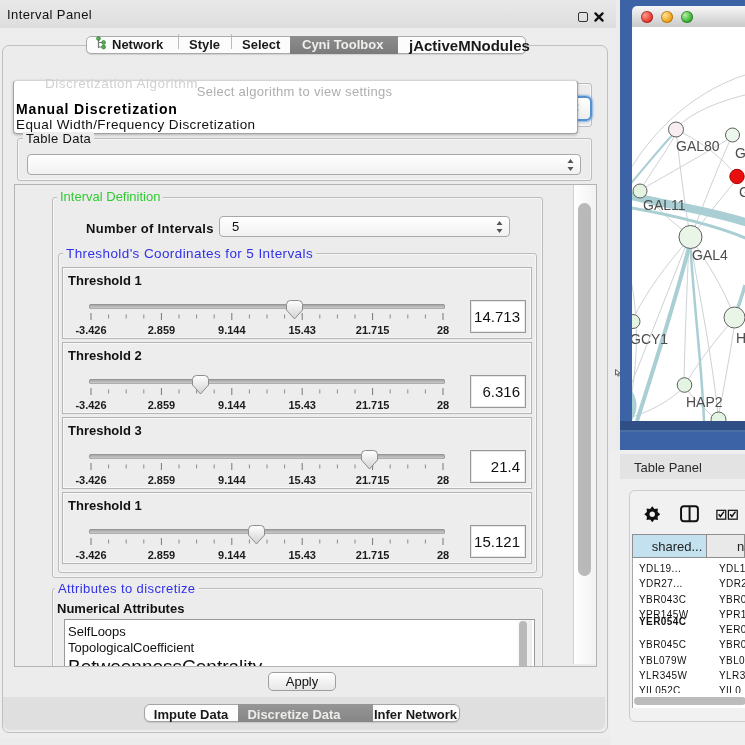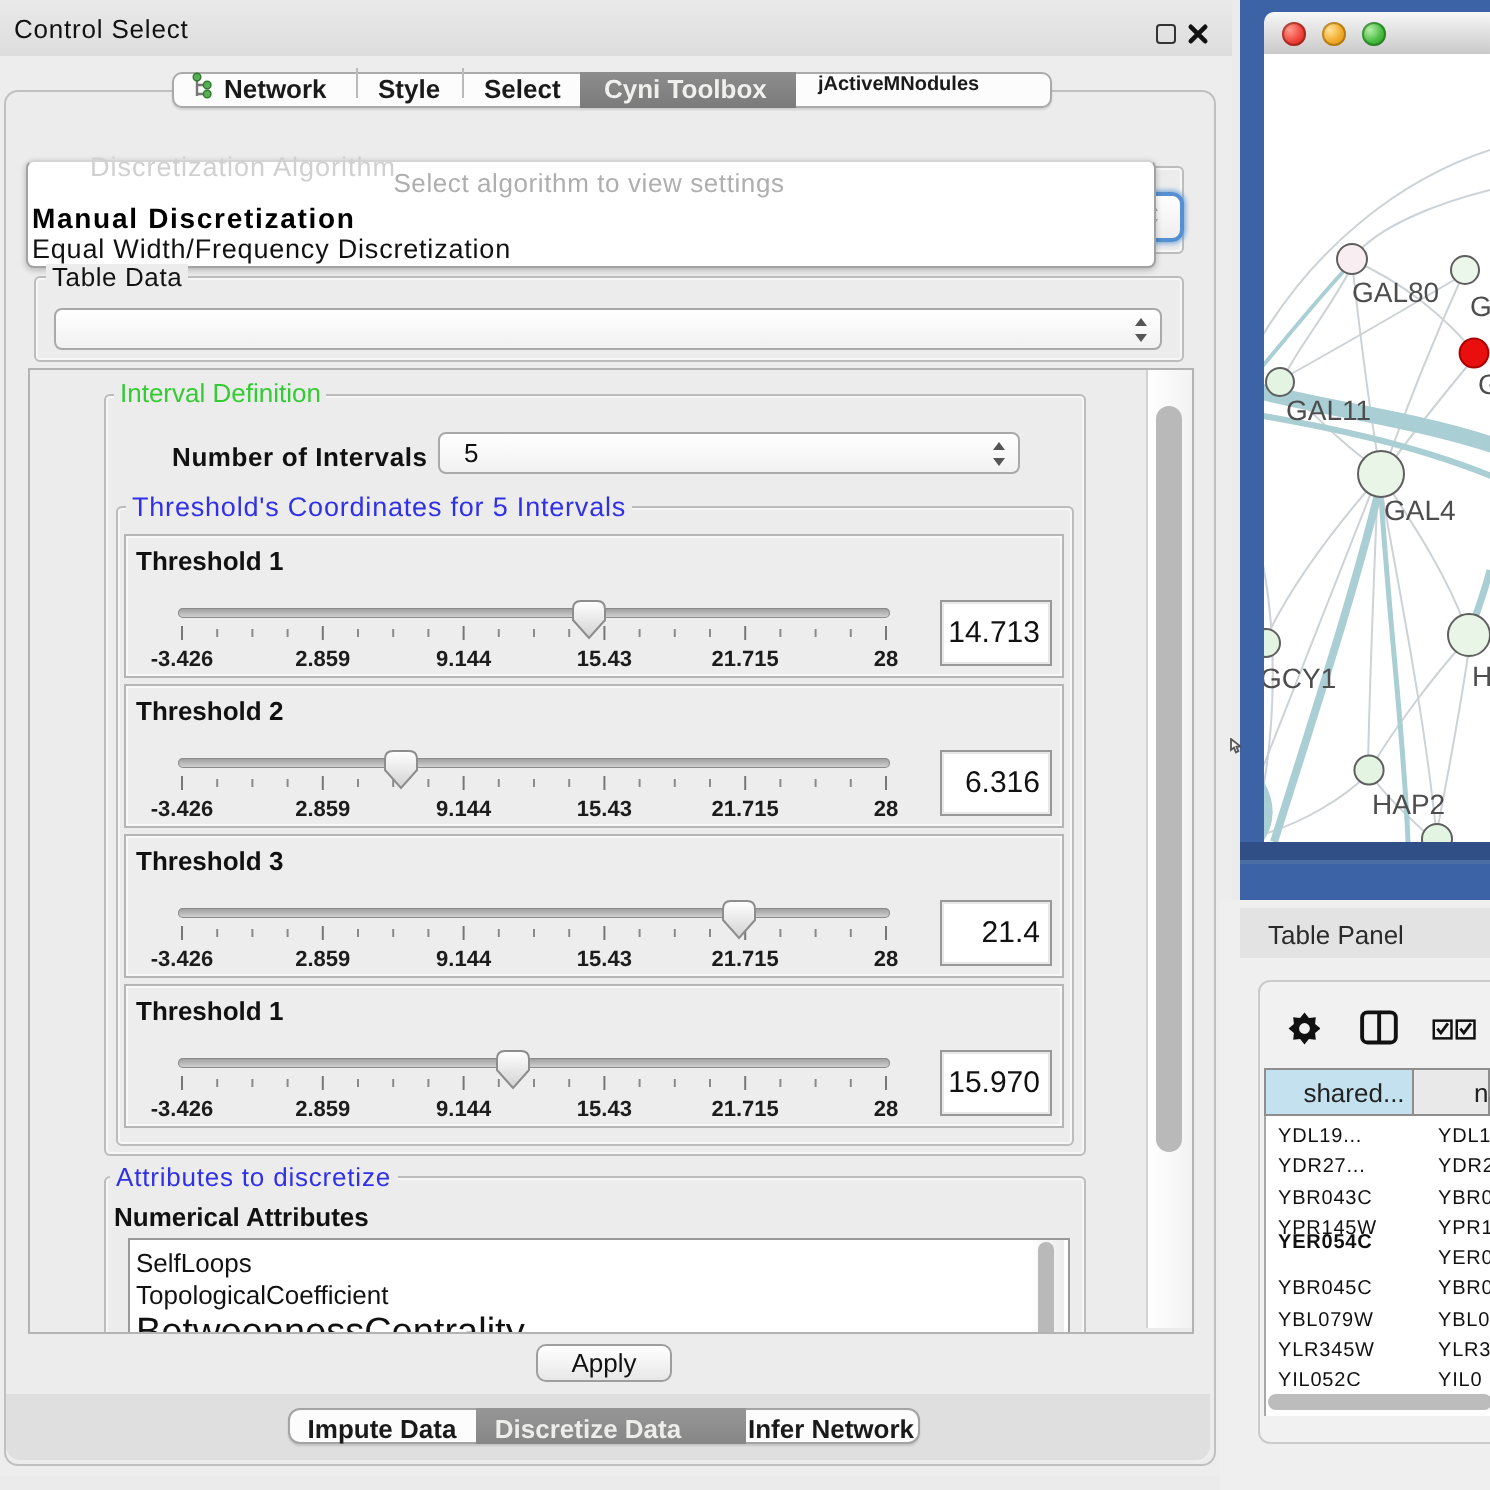--- a/index.html
+++ b/index.html
@@ -12,21 +12,21 @@
 .bold{font-weight:bold;}
 .ticklab{position:absolute;font-size:11px;font-weight:bold;color:#1c1c1c;transform:translateX(-50%);}
 .vbox{position:absolute;width:49px;height:31px;background:#fff;border:1px solid #989898;box-shadow:inset 0 0 0 1px #e8e8e8;font-size:15px;color:#111;text-align:right;line-height:31px;padding-right:5px;}
 .tpanel{position:absolute;left:62px;width:468px;height:70px;background:#ededed;border:1px solid #b5b5b5;box-shadow:inset 0 0 0 1px #f8f8f8;}
 .row1{font-size:10px;color:#111;letter-spacing:0.4px;}
 </style>
 </head>
 <body>
 
 <div class="abs" style="left:0;top:0;width:616px;height:28px;background:linear-gradient(#e9e9e9,#ddd);border-bottom:1px solid #c2c2c2;"></div>
-<div class="abs" style="left:7px;top:7px;font-size:13px;letter-spacing:0.4px;color:#111;">Control Select</div>
+<div class="abs" style="left:7px;top:7px;font-size:13px;letter-spacing:0.4px;color:#111;">Interval Panel</div>
 
 <div class="abs" style="left:577.5px;top:12px;width:8px;height:7.5px;border:1.5px solid #333;border-radius:2px;"></div>
 <svg class="abs" style="left:593px;top:11px;" width="12" height="12">
     <path d="M2.4 2.4 L9.6 9.6 M9.6 2.4 L2.4 9.6" stroke="#111" stroke-width="2.3" stroke-linecap="round"></path>
   </svg>
 
 <div class="abs" style="left:0;top:28px;width:616px;height:710px;background:#ededed;"></div>
 
 <div class="abs" style="left:2px;top:45px;width:604px;height:686px;background:#ececec;border:1px solid #c0c0c0;border-radius:7px;"></div>
 
@@ -37,21 +37,21 @@
 <svg class="abs" style="left:95px;top:35px;" width="13" height="15">
  <path d="M3.5 4 V13 M3.5 7.5 H8 M3.5 12 H8" stroke="#777" stroke-width="1.2" fill="none"></path>
  <circle cx="3.5" cy="3.5" r="1.9" fill="#55b055" stroke="#2c7a2c" stroke-width="0.7"></circle>
  <circle cx="8.6" cy="7.5" r="1.9" fill="#55b055" stroke="#2c7a2c" stroke-width="0.7"></circle>
  <circle cx="8.6" cy="12" r="1.9" fill="#55b055" stroke="#2c7a2c" stroke-width="0.7"></circle>
 </svg>
 <div class="abs bold" style="left:112px;top:37px;font-size:13px;color:#1a1a1a;">Network</div>
 <div class="abs bold" style="left:189px;top:37px;font-size:13px;color:#1a1a1a;">Style</div>
 <div class="abs bold" style="left:242px;top:37px;font-size:13px;color:#1a1a1a;">Select</div>
 <div class="abs bold" style="left:302px;top:37px;font-size:13px;color:#f0f0ee;">Cyni Toolbox</div>
-<div class="abs bold" style="left:409px;top:37px;font-size:10px;color:#1a1a1a;">jActiveMNodules</div>
+<div class="abs bold" style="left:409px;top:37px;font-size:15px;color:#1a1a1a;">jActiveMNodules</div>
 
 <div class="abs etched" style="left:17px;top:83px;width:573px;height:42px;"></div>
 
 <div class="abs" style="left:545px;top:96px;width:43px;height:21px;background:linear-gradient(#fff,#eee);border:2px solid #5590d0;border-radius:6px;box-shadow:0 0 2px 1px rgba(110,160,220,0.8);"></div>
 <svg class="abs" style="left:572px;top:101px;" width="8" height="14">
     <path d="M4 0 L7 4.5 H1 Z" fill="#9aa"></path>
     <path d="M4 13 L1 8.5 H7 Z" fill="#9aa"></path>
   </svg>
 
 <div class="abs" style="left:13px;top:80px;width:563px;height:52px;background:#fff;border:1px solid #a2a2a2;border-top-color:#d5d5d5;border-radius:4px;box-shadow:0 1px 3px rgba(0,0,0,0.25);"></div>
@@ -248,21 +248,21 @@
 <div class="ticklab" style="left:443px;top:549px;">28</div>
 <svg class="abs" style="left:248.0px;top:525px;" width="17" height="20">
     <defs>
       <linearGradient id="th3" x1="0" y1="0" x2="0" y2="1">
         <stop offset="0" stop-color="#ffffff"></stop>
         <stop offset="1" stop-color="#d2d2d2"></stop>
       </linearGradient>
     </defs>
     <path d="M0.5 4.5 Q0.5 0.5 4.5 0.5 H12.5 Q16.5 0.5 16.5 4.5 V10 L8.5 19 L0.5 10 Z" fill="url(#th3)" stroke="#8d8d8d" stroke-width="1"></path>
   </svg>
-<div class="vbox" style="left:470px;top:525px;">15.970</div>
+<div class="vbox" style="left:470px;top:525px;">15.121</div>
 
 <div class="abs" style="left:15px;top:575px;width:557px;height:91px;overflow:hidden;">
  <div class="abs etched" style="left:37px;top:13px;width:489px;height:120px;"></div>
  <div class="gtitle" style="left:40px;top:7px;color:#3030e8;letter-spacing:0.4px;">Attributes to discretize</div>
  <div class="abs bold" style="left:42px;top:26px;font-size:13px;color:#111;">Numerical Attributes</div>
  <div class="abs" style="left:49px;top:44px;width:469px;height:60px;background:#fff;border:1px solid #999;"></div>
  <div class="abs" style="left:53px;top:49px;font-size:13px;color:#111;">SelfLoops</div>
  <div class="abs" style="left:53px;top:65px;font-size:13px;color:#111;">TopologicalCoefficient</div>
  <div class="abs" style="left:53px;top:81px;font-size:19px;color:#111;">BetweennessCentrality</div>
  <div class="abs" style="left:501px;top:45px;width:16px;height:58px;background:linear-gradient(90deg,#fdfdfd,#ececec);"></div>

